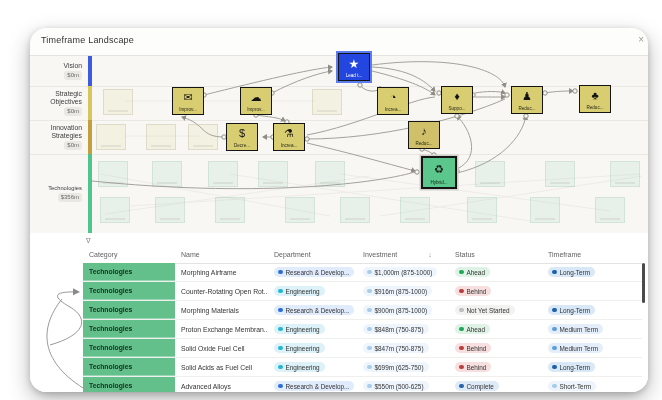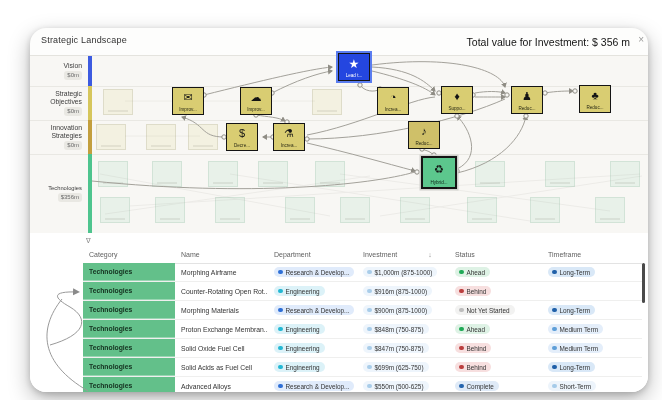--- a/index.html
+++ b/index.html
@@ -49,22 +49,21 @@
   .dot{width:4.5px;height:4.5px;border-radius:50%;flex:0 0 auto;}
   .scrollbar{position:absolute;right:3px;top:30px;width:3px;height:40px;background:#4a4a4a;border-radius:2px;z-index:9;}
   svg.annot{position:absolute;left:0;top:0;z-index:8;pointer-events:none;}
 </style>
 </head>
 <body>
 
 <div class="stage">
 <div class="card">
 
-  <div class="title">Strategic Landscape</div>
-  <div class="total">Total value for Investment: $ 356 m</div>
+  <div class="title">Timeframe Landscape</div>
   <div class="close">×</div>
 
   <div class="diagram">
 
     <div class="band" style="top:0;height:30px;">
       <div class="bandlabel">
             <span class="bl">Vision</span>
             <span class="bv">$0m</span>
           </div>
       <div class="bandbar" style="background: rgb(61, 91, 224);"></div>

